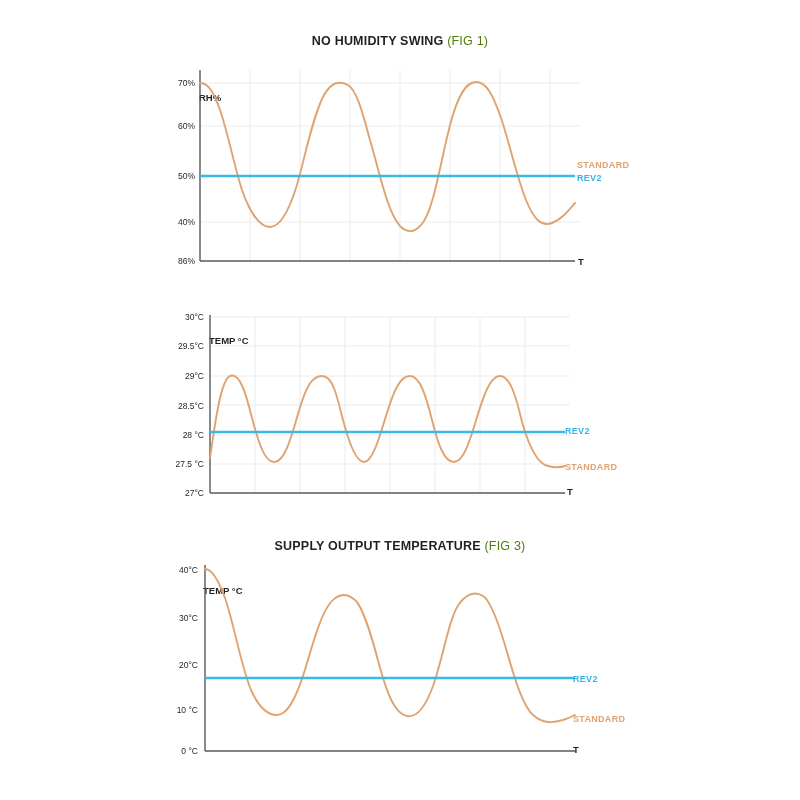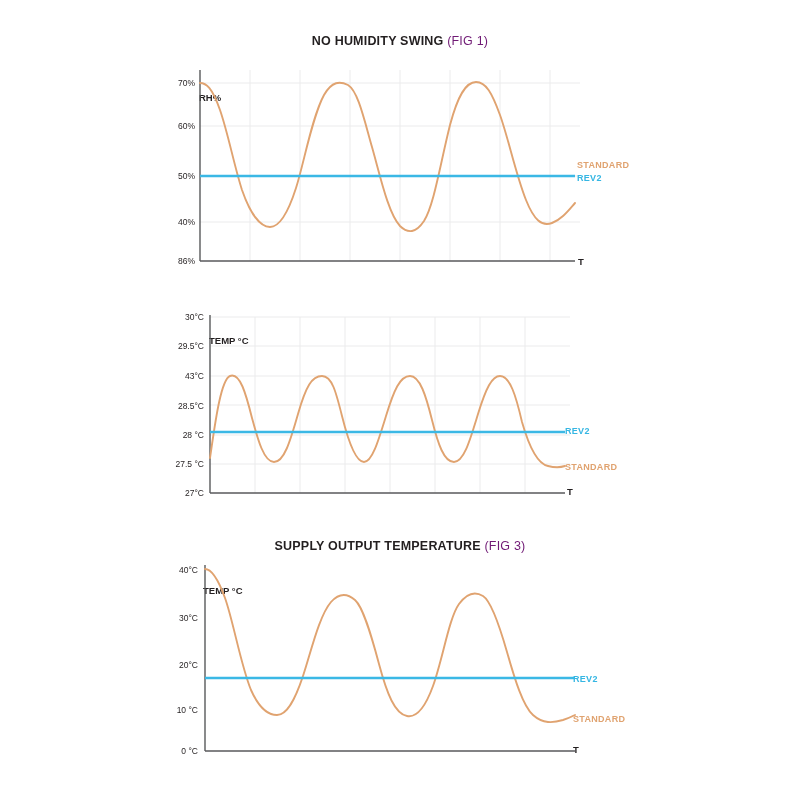--- a/index.html
+++ b/index.html
@@ -34,21 +34,21 @@
     width: 800px;
     text-align: center;
     font-size: 12.5px;
     font-weight: bold;
     letter-spacing: 0.2px;
     color: #231f20;
     white-space: nowrap;
   }
   .fig-title .fig-num {
     font-weight: normal;
-    color: #701a75;
+    color: #4d7c0f;
   }
   #fig1 .fig-title { top: 14px; }
   #fig2 .fig-title { top: 14px; }
   #fig3 .fig-title { top: 14px; }
 
   .axis-unit {
     position: absolute;
     font-size: 9.5px;
     font-weight: bold;
     color: #231f20;
@@ -127,21 +127,21 @@
     <div class="series-label label-rev2" style="left:577px; top:153px;">REV2</div>
   </div>
 
   <div class="figure" id="fig2">
 
     <div class="axis-unit" style="left:209px; top:28px;">TEMP °C</div>
     <div class="t-label" style="left:567px; top:211px;">T</div>
 
     <div class="tick-label" style="left:150px; top:37px;  width:54px;">30°C</div>
     <div class="tick-label" style="left:150px; top:66px;  width:54px;">29.5°C</div>
-    <div class="tick-label" style="left:150px; top:96px;  width:54px;">43°C</div>
+    <div class="tick-label" style="left:150px; top:96px;  width:54px;">29°C</div>
     <div class="tick-label" style="left:150px; top:126px; width:54px;">28.5°C</div>
     <div class="tick-label" style="left:150px; top:155px; width:54px;">28 °C</div>
     <div class="tick-label" style="left:150px; top:184px; width:54px;">27.5 °C</div>
     <div class="tick-label" style="left:150px; top:213px; width:54px;">27°C</div>
 
     <svg class="plot" style="left:200px; top:35px;" width="380" height="195" viewBox="0 0 380 195">
       <g>
         <line x1="10" y1="7" x2="370" y2="7" stroke="#ebebec" stroke-width="1"></line>
         <line x1="10" y1="36" x2="370" y2="36" stroke="#ebebec" stroke-width="1"></line>
         <line x1="10" y1="66" x2="370" y2="66" stroke="#ebebec" stroke-width="1"></line>

